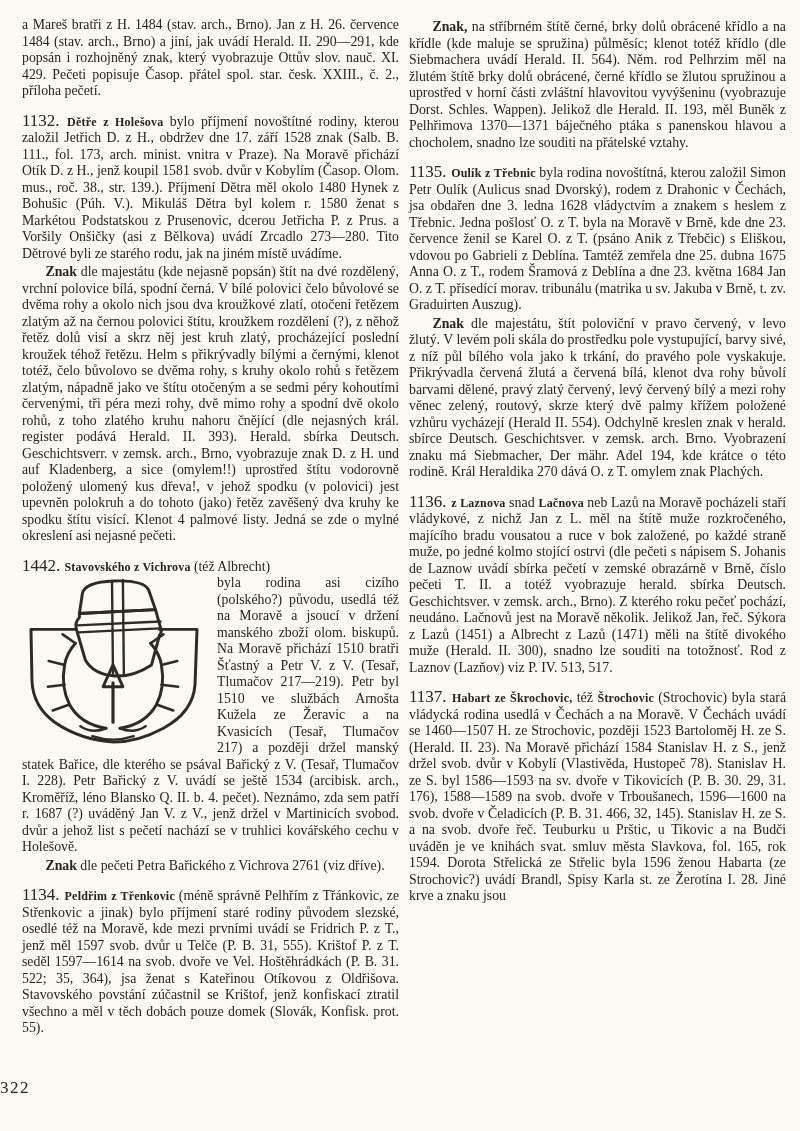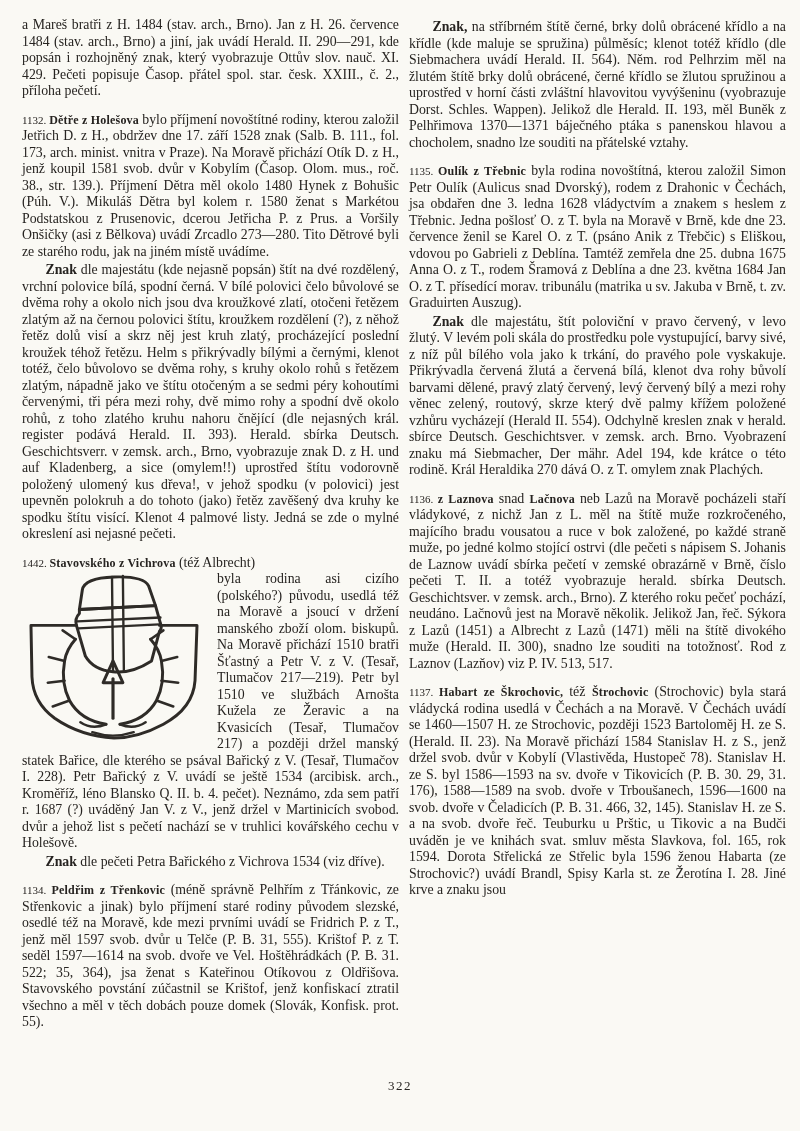--- a/index.html
+++ b/index.html
@@ -21,34 +21,33 @@
   .col {
     width:377px; flex:0 0 377px;
     font-size:13.8px;
     line-height:16.5px;
     text-align:justify;
     hyphens:none;
   }
   .col p { margin:0; }
   .col p.entry { margin-top:12px; }
   .col p.para.indent { text-indent:1.7em; margin-top:2px; }
-  .run-num { font-size:11px; line-height:1; }
+  .run-num { font-size:17px; line-height:1; }
   .run-name { font-size:12px; font-weight:bold; line-height:1; letter-spacing:0.2px; }
   .run-small { font-size:14px; }
   .run-bold { font-weight:bold; }
   .arms {
     float:left;
     width:182px; height:168px;
     margin:3px 13px 4px 0;
   }
   .footer {
     position:absolute;
     left:0; right:0; top:1078px;
-    text-align:center;
-    font-size:13px;
+    font-size:17px;
     letter-spacing:1.5px;
   }
 </style>
 </head>
 <body>
 
 <div class="page">
   <div class="columns">
     <div class="col">
         <p class="block para"><span>a Mareš bratři z H. 1484 (stav. arch., Brno). Jan z H. 26. července 1484 (stav. arch., Brno) a jiní, jak uvádí Herald. II. 290—291, kde popsán i rozhojněný znak, který vyobrazuje Ottův slov. nauč. XI. 429. Pečeti popisuje Časop. přátel spol. star. česk. XXIII., č. 2., příloha pečetí.</span></p>
@@ -80,21 +79,21 @@
       <path d="M129,66 L142,57" stroke-width="2.6"></path>
 
       <path d="M91,146 L91,106" stroke-width="3.2"></path>
       <path d="M91,88 L81,110 L101,110 Z"></path>
 
       <path d="M58,150 Q70,158 84,152" stroke-width="2.6"></path>
       <path d="M98,152 Q112,158 124,150" stroke-width="2.6"></path>
       <path d="M70,160 Q91,167 112,160" stroke-width="2.4"></path>
     </g>
   </svg><span>byla rodina asi cizího (polského?) původu, usedlá též na Moravě a jsoucí v držení manského zboží olom. biskupů. Na Moravě přichází 1510 bratři Šťastný a Petr V. z V. (Tesař, Tlumačov 217—219). Petr byl 1510 ve službách Arnošta Kužela ze Žeravic a na Kvasicích (Tesař, Tlumačov 217) a později držel manský statek Bařice, dle kterého se psával Bařický z V. (Tesař, Tlumačov I. 228). Petr Bařický z V. uvádí se ještě 1534 (arcibisk. arch., Kroměříž, léno Blansko Q. II. b. 4. pečet). Neznámo, zda sem patří r. 1687 (?) uváděný Jan V. z V., jenž držel v Martinicích svobod. dvůr a jehož list s pečetí nachází se v truhlici kovářského cechu v Holešově.</span></p>
-        <p class="block para indent"><span class="run-bold">Znak </span><span>dle pečeti Petra Bařického z Vichrova 1534 (viz dříve).</span></p>
+        <p class="block para indent"><span class="run-bold">Znak </span><span>dle pečeti Petra Bařického z Vichrova 2761 (viz dříve).</span></p>
         <p class="block entry"><span class="run-num">1134. </span><span class="run-name">Peldřim z Třenkovic </span><span>(méně správně Pelhřím z Třánkovic, ze Střenkovic a jinak) bylo příjmení staré rodiny původem slezské, osedlé též na Moravě, kde mezi prvními uvádí se Fridrich P. z T., jenž měl 1597 svob. dvůr u Telče (P. B. 31, 555). Krištof P. z T. seděl 1597—1614 na svob. dvoře ve Vel. Hoštěhrádkách (P. B. 31. 522; 35, 364), jsa ženat s Kateřinou Otíkovou z Oldřišova. Stavovského povstání zúčastnil se Krištof, jenž konfiskací ztratil všechno a měl v těch dobách pouze domek (Slovák, Konfisk. prot. 55).</span></p>
       </div>
     <div class="col">
         <p class="block para indent"><span class="run-bold">Znak, </span><span>na stříbrném štítě černé, brky dolů obrácené křídlo a na křídle (kde maluje se spružina) půlměsíc; klenot totéž křídlo (dle Siebmachera uvádí Herald. II. 564). Něm. rod Pelhrzim měl na žlutém štítě brky dolů obrácené, černé křídlo se žlutou spružinou a uprostřed v horní části zvláštní hlavovitou vyvýšeninu (vyobrazuje Dorst. Schles. Wappen). Jelikož dle Herald. II. 193, měl Buněk z Pelhřimova 1370—1371 báječného ptáka s panenskou hlavou a chocholem, snadno lze souditi na přátelské vztahy.</span></p>
         <p class="block entry"><span class="run-num">1135. </span><span class="run-name">Oulík z Třebnic </span><span>byla rodina novoštítná, kterou založil Simon Petr Oulík (Aulicus snad Dvorský), rodem z Drahonic v Čechách, jsa obdařen dne 3. ledna 1628 vládyctvím a znakem s heslem z Třebnic. Jedna pošlosť O. z T. byla na Moravě v Brně, kde dne 23. července ženil se Karel O. z T. (psáno Anik z Třebčic) s Eliškou, vdovou po Gabrieli z Deblína. Tamtéž zemřela dne 25. dubna 1675 Anna O. z T., rodem Šramová z Deblína a dne 23. května 1684 Jan O. z T. přísedící morav. tribunálu (matrika u sv. Jakuba v Brně, t. zv. Graduirten Auszug).</span></p>
         <p class="block para indent"><span class="run-bold">Znak </span><span>dle majestátu, štít poloviční v pravo červený, v levo žlutý. V levém poli skála do prostředku pole vystupující, barvy sivé, z níž půl bílého vola jako k trkání, do pravého pole vyskakuje. Přikrývadla červená žlutá a červená bílá, klenot dva rohy bůvolí barvami dělené, pravý zlatý červený, levý červený bílý a mezi rohy věnec zelený, routový, skrze který dvě palmy křížem položené vzhůru vycházejí (Herald II. 554). Odchylně kreslen znak v herald. sbírce Deutsch. Geschichtsver. v zemsk. arch. Brno. Vyobrazení znaku má Siebmacher, Der mähr. Adel 194, kde krátce o této rodině. Král Heraldika 270 dává O. z T. omylem znak Plachých.</span></p>
         <p class="block entry"><span class="run-num">1136. </span><span class="run-name">z Laznova </span><span class="run-small">snad </span><span class="run-name">Lačnova </span><span>neb Lazů na Moravě pocházeli staří vládykové, z nichž Jan z L. měl na štítě muže rozkročeného, majícího bradu vousatou a ruce v bok založené, po každé straně muže, po jedné kolmo stojící ostrvi (dle pečeti s nápisem S. Johanis de Laznow uvádí sbírka pečetí v zemské obrazárně v Brně, číslo pečeti T. II. a totéž vyobrazuje herald. sbírka Deutsch. Geschichtsver. v zemsk. arch., Brno). Z kterého roku pečeť pochází, neudáno. Lačnovů jest na Moravě několik. Jelikož Jan, řeč. Sýkora z Lazů (1451) a Albrecht z Lazů (1471) měli na štítě divokého muže (Herald. II. 300), snadno lze souditi na totožnosť. Rod z Laznov (Lazňov) viz P. IV. 513, 517.</span></p>
         <p class="block entry"><span class="run-num">1137. </span><span class="run-name">Habart ze Škrochovic, </span><span class="run-small">též </span><span class="run-name">Štrochovic </span><span>(Strochovic) byla stará vládycká rodina usedlá v Čechách a na Moravě. V Čechách uvádí se 1460—1507 H. ze Strochovic, později 1523 Bartoloměj H. ze S. (Herald. II. 23). Na Moravě přichází 1584 Stanislav H. z S., jenž držel svob. dvůr v Kobylí (Vlastivěda, Hustopeč 78). Stanislav H. ze S. byl 1586—1593 na sv. dvoře v Tikovicích (P. B. 30. 29, 31. 176), 1588—1589 na svob. dvoře v Trboušanech, 1596—1600 na svob. dvoře v Čeladicích (P. B. 31. 466, 32, 145). Stanislav H. ze S. a na svob. dvoře řeč. Teuburku u Prštic, u Tikovic a na Budči uváděn je ve knihách svat. smluv města Slavkova, fol. 165, rok 1594. Dorota Střelická ze Střelic byla 1596 ženou Habarta (ze Strochovic?) uvádí Brandl, Spisy Karla st. ze Žerotína I. 28. Jiné krve a znaku jsou</span></p>
       </div>
   </div>

